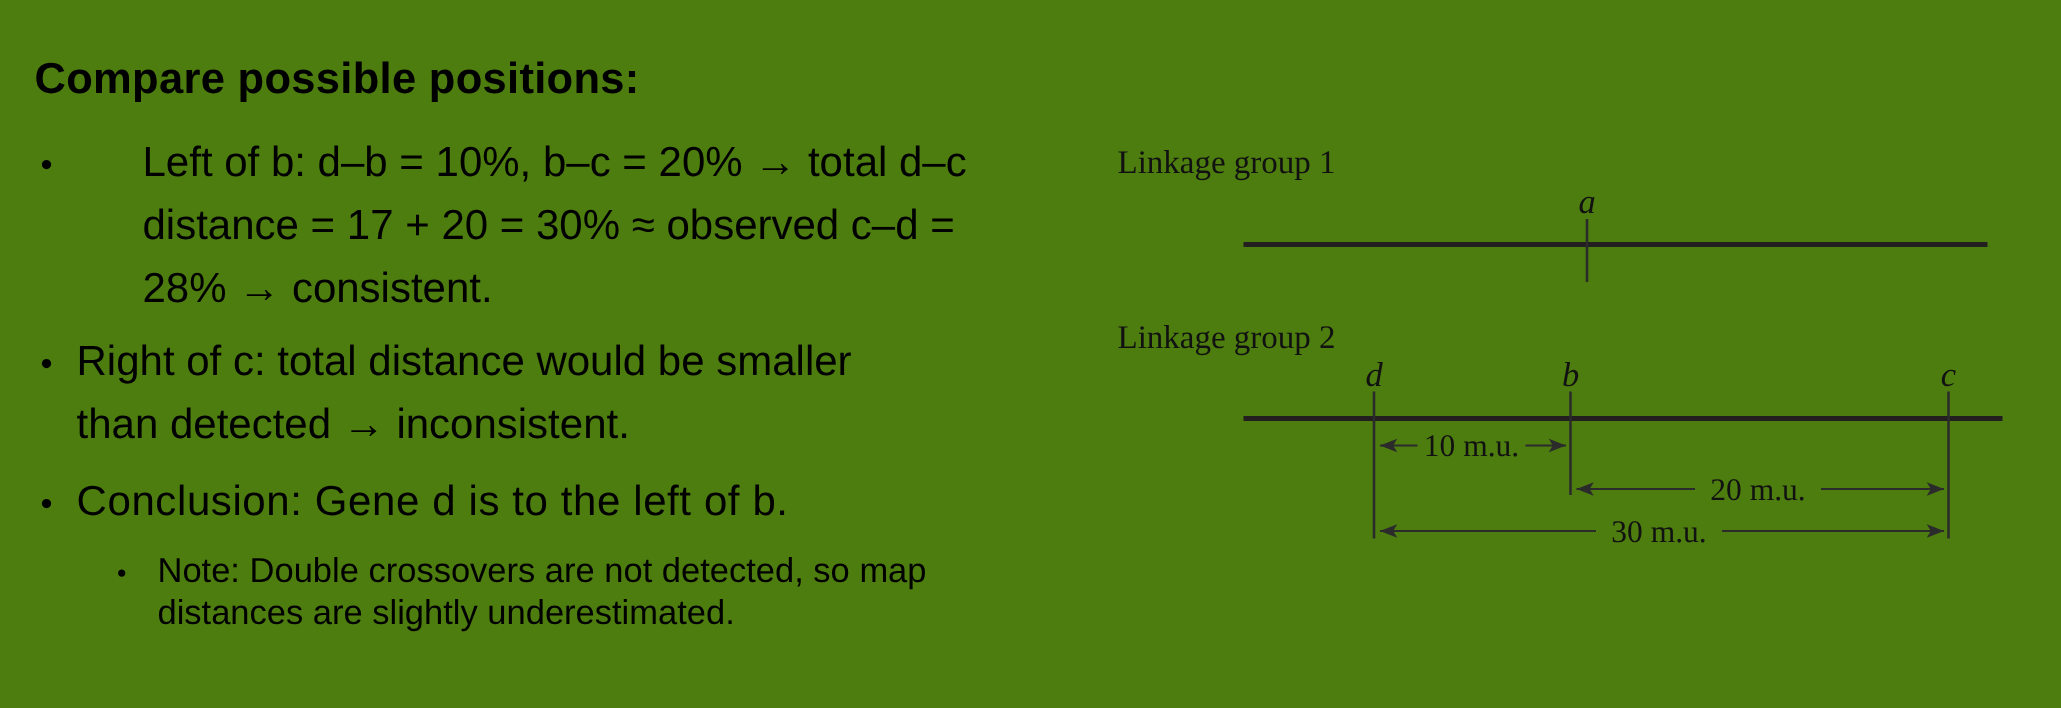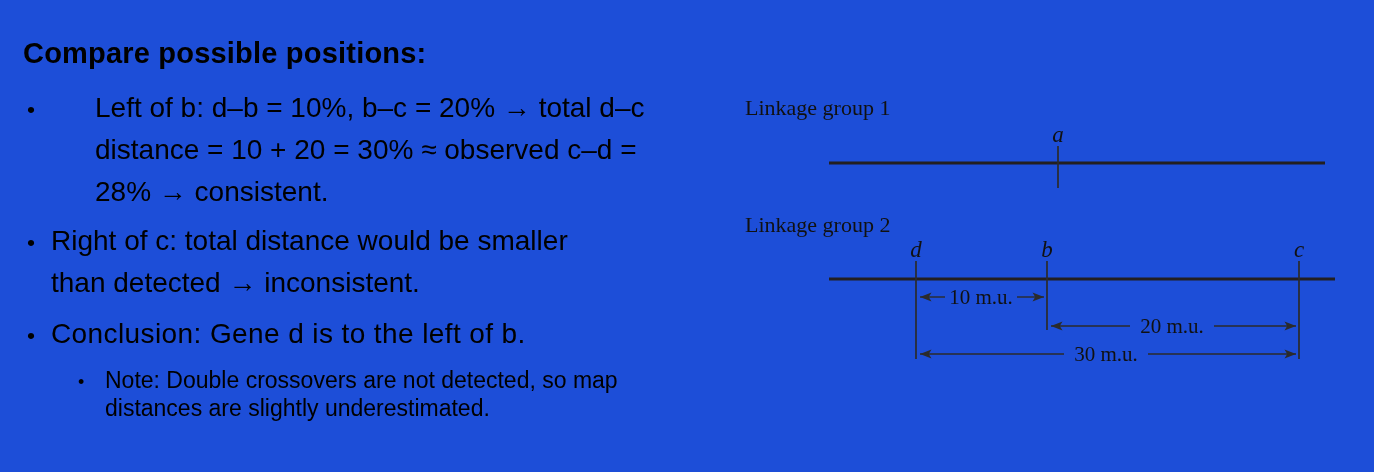--- a/index.html
+++ b/index.html
@@ -1,19 +1,19 @@
 <!DOCTYPE html>
 <html><head>
 <meta charset="utf-8">
 <style>
   html,body{margin:0;padding:0;background:#ffffff;}
   .canvas{
     position:relative;
     width:1374px;height:472px;
-    background:#1d4ed8;
+    background:#4d7c0f;
     font-family:"Liberation Sans", sans-serif;
     color:#000;
     overflow:hidden;
   }
   .title{
     position:absolute;left:23px;top:38px;
     font-size:29px;font-weight:700;line-height:1.1;letter-spacing:0.2px;
   }
   .bullet{
     position:absolute;display:flex;align-items:flex-start;
@@ -52,21 +52,21 @@
 <body>
 
 <div class="canvas">
 
   <div class="title">Compare possible positions:</div>
 
   <div class="bullet b1">
     <span class="marker"></span>
     <div>
       <div>Left of b: d–b = 10%, b–c = 20% → total d–c</div>
-      <div>distance = 10 + 20 = 30% ≈ observed c–d =</div>
+      <div>distance = 17 + 20 = 30% ≈ observed c–d =</div>
       <div>28% → consistent.</div>
     </div>
   </div>
 
   <div class="bullet b2">
     <span class="marker"></span>
     <div>
       <div>Right of c: total distance would be smaller</div>
       <div>than detected → inconsistent.</div>
     </div>

